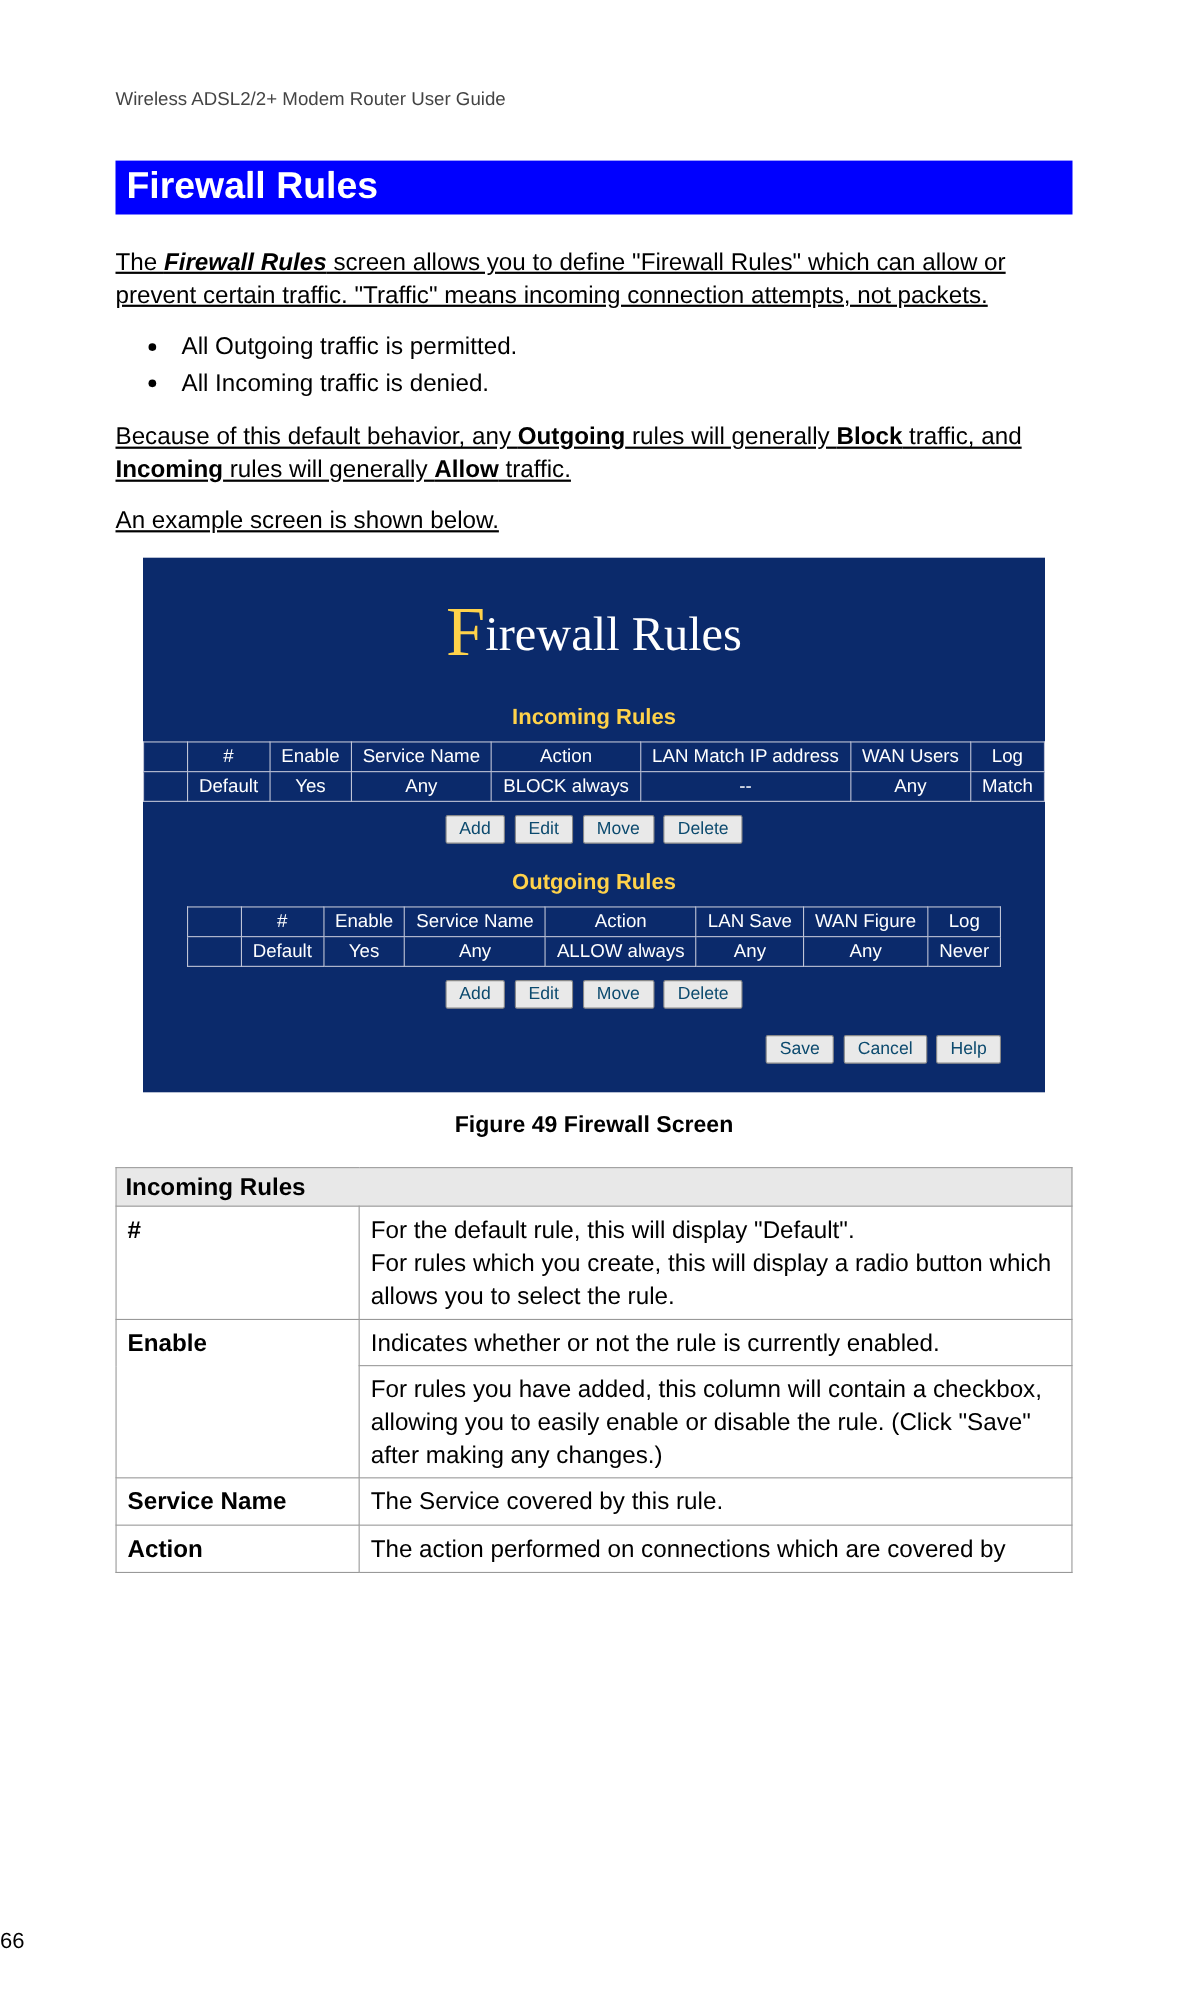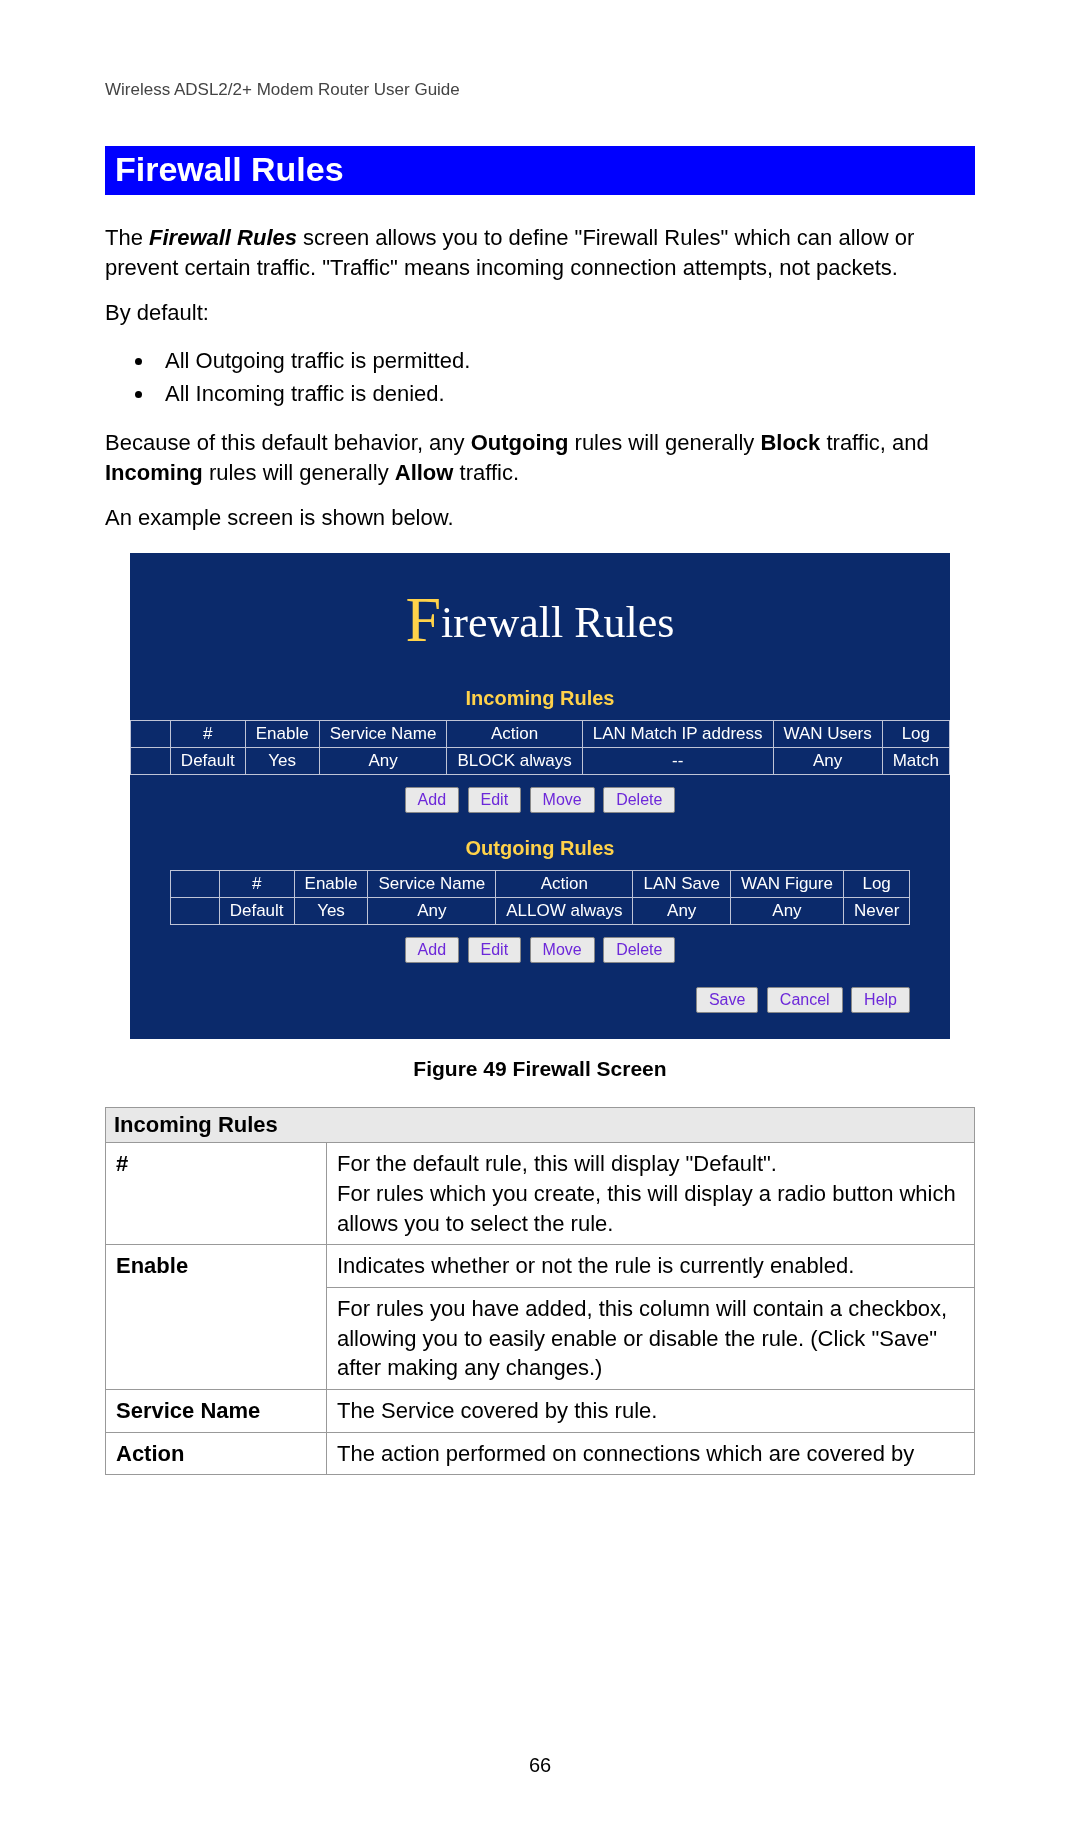--- a/index.html
+++ b/index.html
@@ -27,20 +27,21 @@
     font-size: 34px;
     font-weight: bold;
     padding: 4px 10px 6px 10px;
     margin-bottom: 28px;
     font-family: Arial, sans-serif;
   }
   .body-text {
     font-size: 22px;
     line-height: 1.35;
     margin: 0 0 16px 0;
+    text-decoration: underline;
   }
   .bold { font-weight: bold; }
   .italic-bold { font-style: italic; font-weight: bold; }
   ul.bullets {
     margin: 6px 0 18px 0;
     padding-left: 50px;
   }
   ul.bullets li {
     font-size: 22px;
     line-height: 1.5;
@@ -100,21 +101,21 @@
     margin: 8px 0 24px 0;
   }
   .btn-row.right {
     text-align: right;
     padding-right: 38px;
     margin-bottom: 0;
   }
   .ui-btn {
     display: inline-block;
     background: #e9e9e9;
-    color: #6d28d9;
+    color: #0c4a6e;
     border: 1px solid #888;
     border-radius: 2px;
     padding: 3px 12px;
     font-size: 16px;
     margin: 0 2px;
     font-family: Arial, sans-serif;
   }
   .figure-caption {
     text-align: center;
     font-weight: bold;
@@ -146,38 +147,36 @@
   }
   table.data td.key {
     font-weight: bold;
     width: 200px;
   }
   .page-number {
     position: absolute;
     bottom: 46px;
     left: 0;
     width: 100%;
-    text-align: center;
     font-size: 20px;
   }
 </style>
 </head>
 <body>
 
 <div class="page">
 
   <div class="running-header">Wireless ADSL2/2+ Modem Router User Guide</div>
 
   <div class="section-title-bar">Firewall Rules</div>
 
   <p class="body-text">
     <span>The </span><span class="italic-bold">Firewall Rules</span><span> screen allows you to define "Firewall Rules" which can allow or prevent certain traffic. "Traffic" means incoming connection attempts, not packets.</span>
   </p>
 
-  <p class="body-text">By default:</p>
 
   <ul class="bullets">
     <li>All Outgoing traffic is permitted.</li>
     <li>All Incoming traffic is denied.</li>
   </ul>
 
   <p class="body-text">
     <span>Because of this default behavior, any </span><span class="bold">Outgoing</span><span> rules will generally </span><span class="bold">Block</span><span> traffic, and </span><span class="bold">Incoming</span><span> rules will generally </span><span class="bold">Allow</span><span> traffic.</span>
   </p>
 

